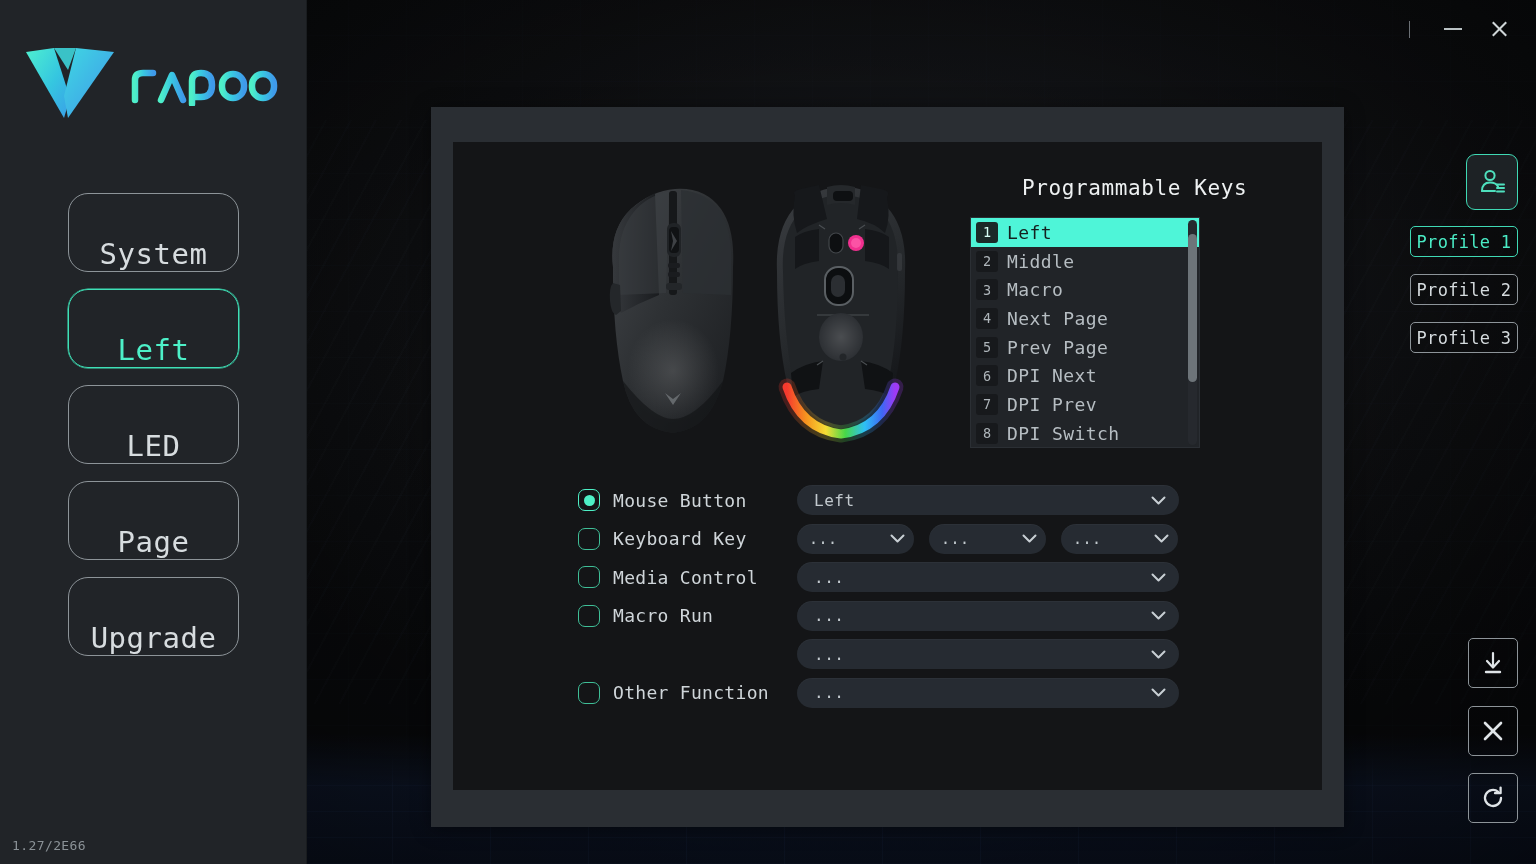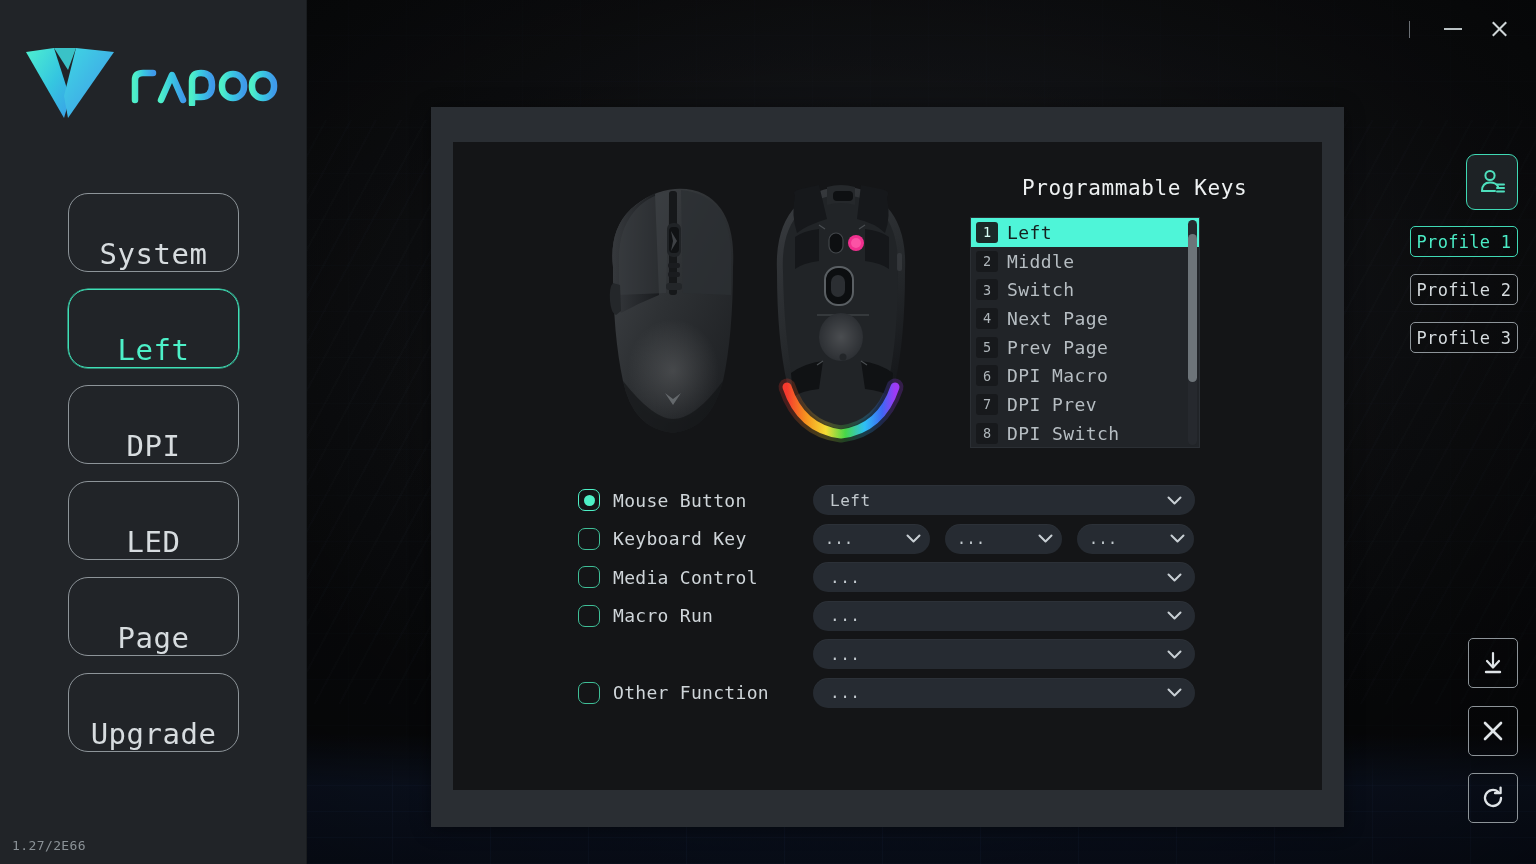--- a/index.html
+++ b/index.html
@@ -190,21 +190,21 @@
     display: flex; align-items: center; justify-content: center;
     flex: none; cursor: pointer; background: transparent;
   }
   .radio .dot {
     width: 11px; height: 11px; border-radius: 50%; background: transparent;
   }
   .radio.checked { border-color: #4ef0c6; }
   .radio.checked .dot { background: #4ef0c6; }
 
   .arow-label {
-    margin-left: 13px; width: 200px; flex: none;
+    margin-left: 13px; width: 184px; flex: none;
     color: #cfd5d9; font-size: 18px; letter-spacing: .3px;
     font-family: "DejaVu Sans Mono", "Liberation Mono", monospace;
     white-space: nowrap;
   }
   .arow-ctrls { display: flex; gap: 15px; align-items: center; }
 
   .dd {
     height: 30px; border-radius: 15px;
     background: #262b32;
     display: flex; align-items: center; justify-content: space-between;
@@ -313,23 +313,20 @@
     </div>
 
     <div class="nav">
       <div class="nav-btn">
           <span>System</span>
         </div>
       <div class="nav-btn active">
           <span>Left</span>
         </div>
       <div class="nav-btn">
-          <span>DPI</span>
-        </div>
-      <div class="nav-btn">
           <span>LED</span>
         </div>
       <div class="nav-btn">
           <span>Page</span>
         </div>
       <div class="nav-btn">
           <span>Upgrade</span>
         </div>
     </div>
 
@@ -435,33 +432,33 @@
       <div class="pk-row selected">
         <span class="pk-num">1</span>
         <span class="pk-label">Left</span>
       </div>
       <div class="pk-row">
         <span class="pk-num">2</span>
         <span class="pk-label">Middle</span>
       </div>
       <div class="pk-row">
         <span class="pk-num">3</span>
-        <span class="pk-label">Switch</span>
+        <span class="pk-label">Macro</span>
       </div>
       <div class="pk-row">
         <span class="pk-num">4</span>
         <span class="pk-label">Next Page</span>
       </div>
       <div class="pk-row">
         <span class="pk-num">5</span>
         <span class="pk-label">Prev Page</span>
       </div>
       <div class="pk-row">
         <span class="pk-num">6</span>
-        <span class="pk-label">DPI Macro</span>
+        <span class="pk-label">DPI Next</span>
       </div>
       <div class="pk-row">
         <span class="pk-num">7</span>
         <span class="pk-label">DPI Prev</span>
       </div>
       <div class="pk-row">
         <span class="pk-num">8</span>
         <span class="pk-label">DPI Switch</span>
       </div>
     </div>

